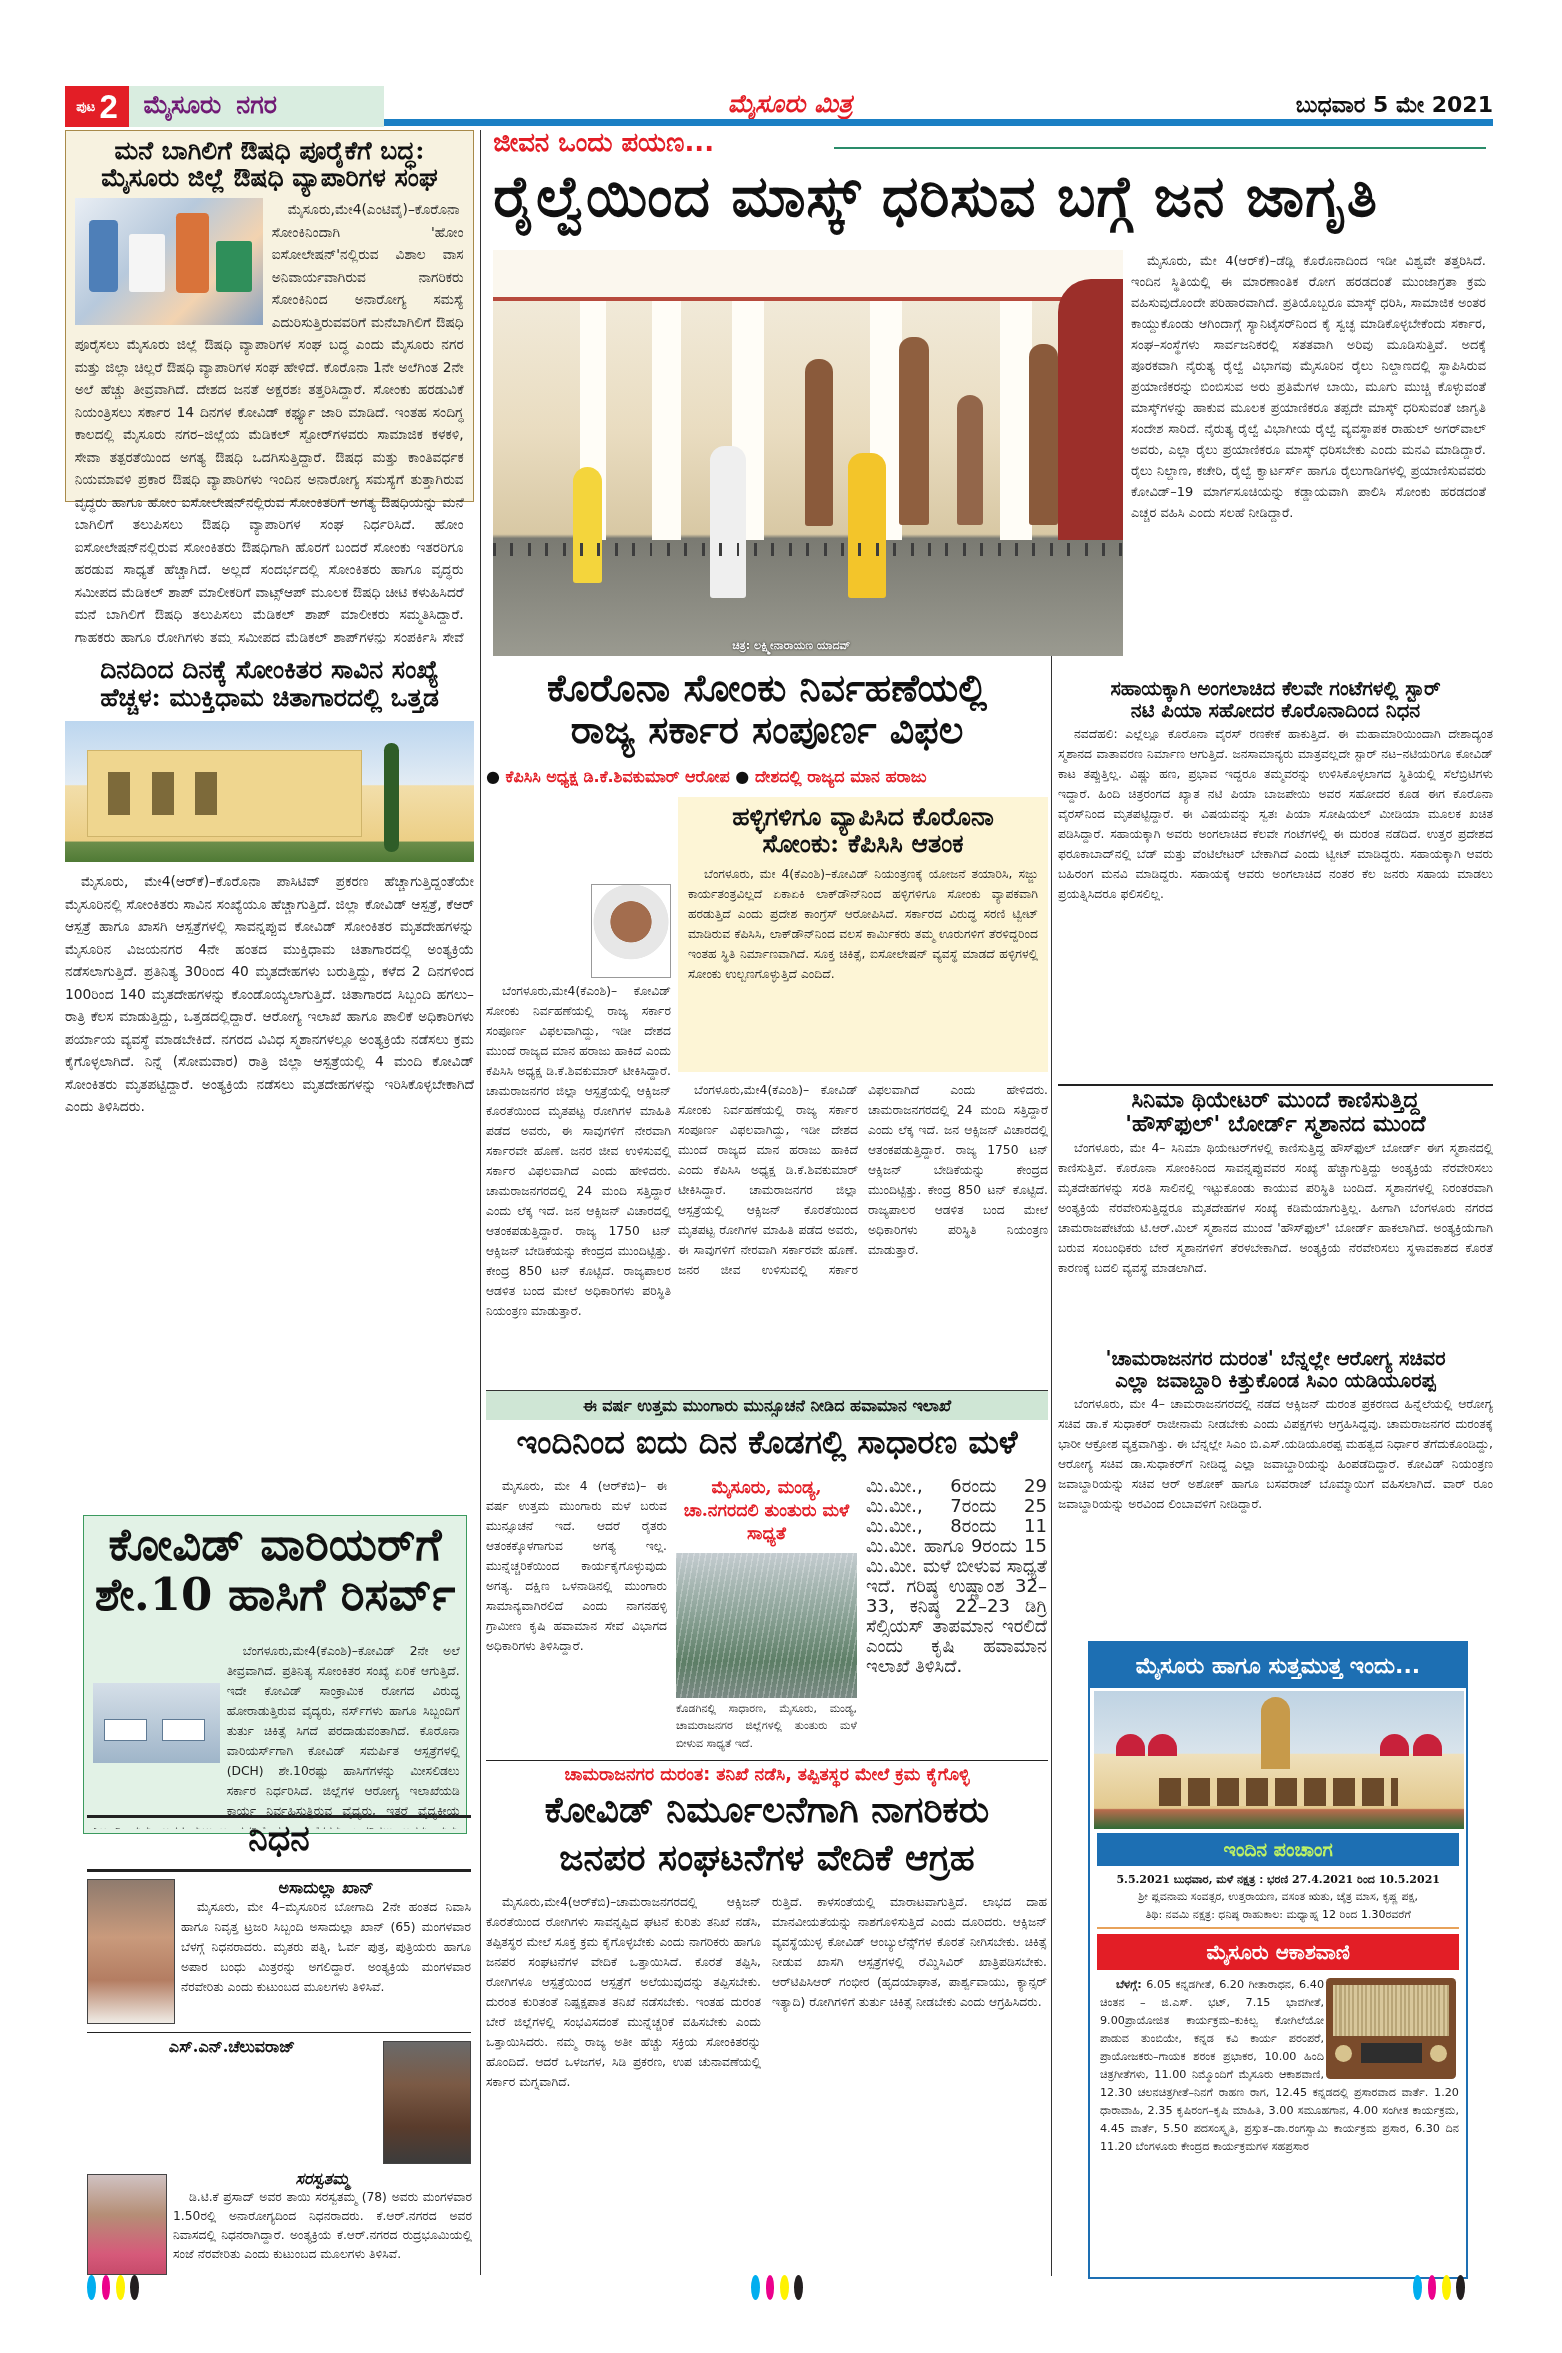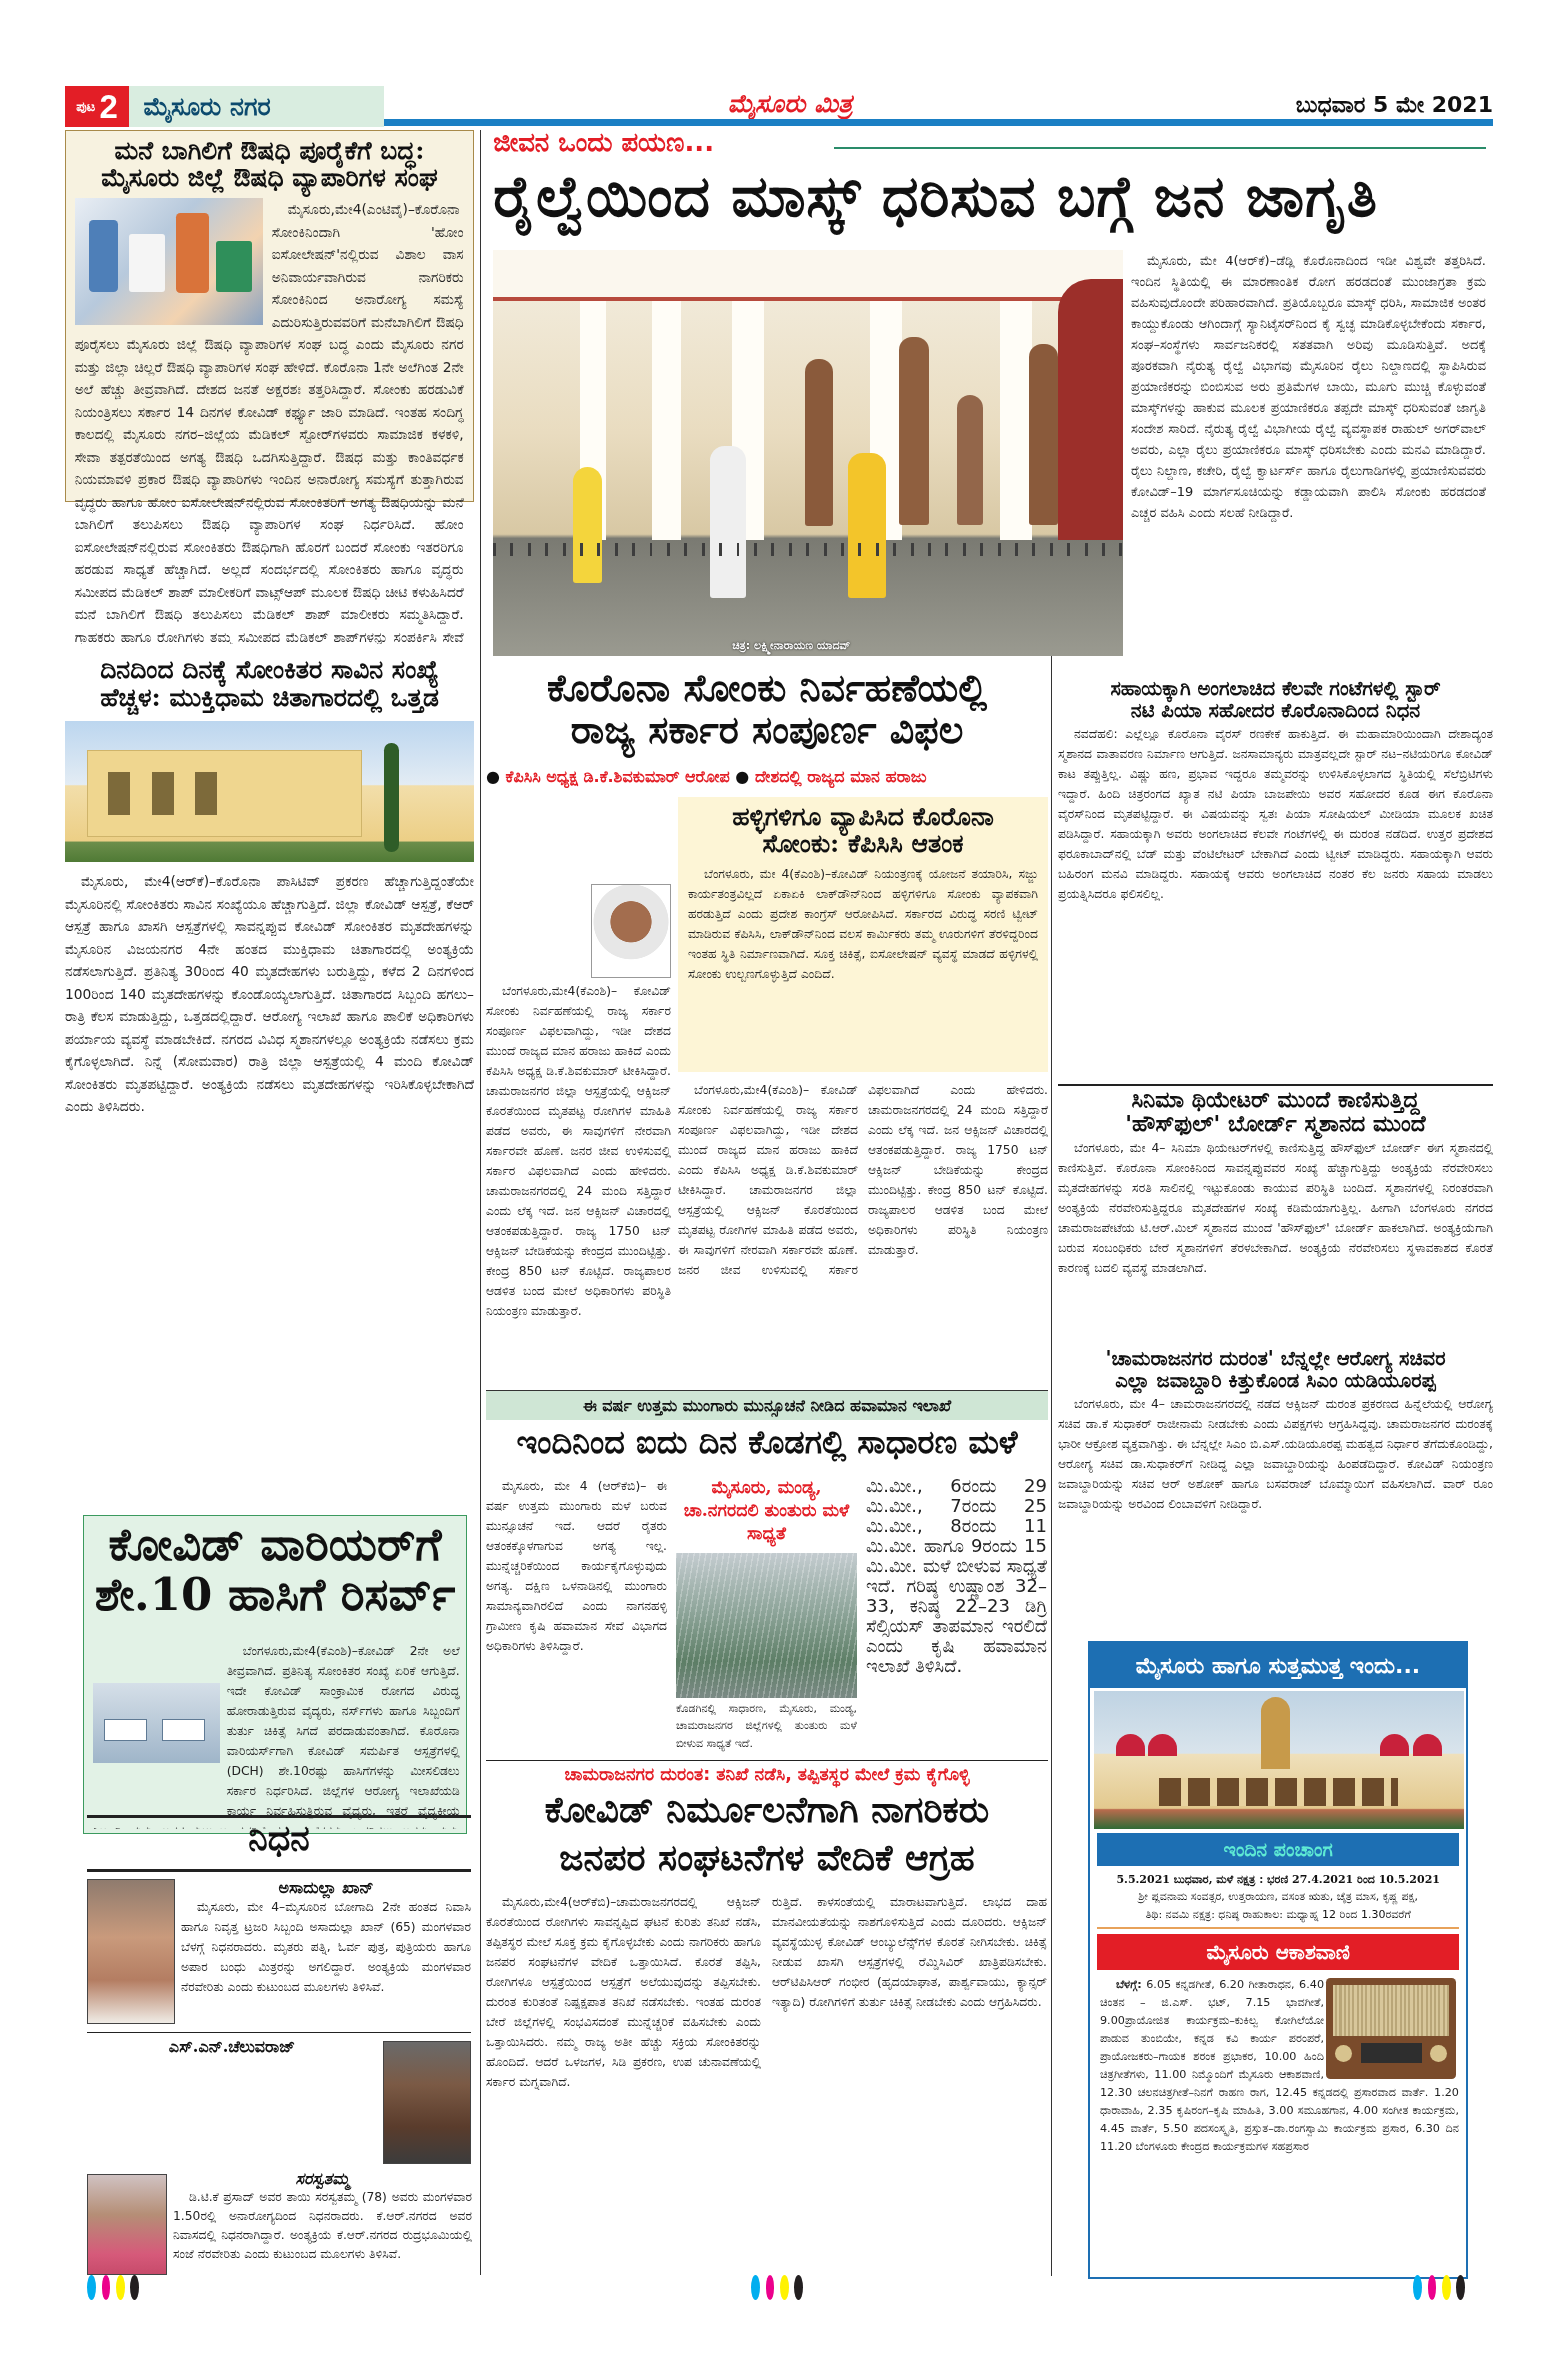--- a/index.html
+++ b/index.html
@@ -16,21 +16,21 @@
 </style>
 </head>
 <body>
 
 <div class="abs" style="left:65px; top:86px; width:1428px; height:41px;">
   <div class="abs" style="left:0; top:0; width:64px; height:41px; background:#e31e26; color:#fff; display:flex; align-items:center; justify-content:center; gap:4.3px;">
     <span style="font-size:13px; font-weight:bold;">ಪುಟ</span>
     <span style="font-size:33px; font-weight:bold; font-family:'Liberation Sans', sans-serif;">2</span>
   </div>
   <div class="abs" style="left:64px; top:0; width:255px; height:41px; background:#d9ede0; display:flex; align-items:center; padding-left:14.5px;">
-    <span style="font-size:25px; font-weight:bold; color:#0c4a6e;">ಮೈಸೂರು ನಗರ</span>
+    <span style="font-size:25px; font-weight:bold; color:#701a75;font-family:Liberation Mono, monospace;">ಮೈಸೂರು ನಗರ</span>
   </div>
   <div class="abs" style="left:580px; top:2.9px; width:290px; text-align:center; font-size:25px; font-weight:bold; color:#e31e26; font-style:italic;">ಮೈಸೂರು ಮಿತ್ರ</div>
   <div class="abs" style="right:0; top:5.8px; font-size:22px; font-weight:bold; color:#111;">ಬುಧವಾರ 5 ಮೇ 2021</div>
   <div class="abs" style="left:319px; top:33px; width:1109px; height:7.2px; background:#1a7fc4;"></div>
 </div>
 
 <div class="abs" style="left:65px; top:130px; width:409px; height:372px; background:#f7f2e0; border:1.4px solid #a88a4a; padding:5.8px 8.7px;">
   <div class="head-serif" style="font-size:25px;">ಮನೆ ಬಾಗಿಲಿಗೆ ಔಷಧಿ ಪೂರೈಕೆಗೆ ಬದ್ಧ:</div>
   <div class="head-serif" style="font-size:25px; margin-bottom:4.3px;">ಮೈಸೂರು ಜಿಲ್ಲೆ ಔಷಧಿ ವ್ಯಾಪಾರಿಗಳ ಸಂಘ</div>
   <div class="photo" style="left:8.7px; top:67px; width:188px; height:127px; background:linear-gradient(135deg,#e9eef4 0%,#b7c9dc 40%,#f3d3b0 70%,#8aa3c1 100%);">
@@ -199,21 +199,21 @@
   </div>
   <div class="photo" style="left:3.6px; top:48px; width:370px; height:138px; background:linear-gradient(180deg,#bfd3e3 0%,#d9e4ec 45%,#efe0bb 46%,#e3c98e 85%,#b96b4d 86%,#2f6b36 100%);">
     <div style="position:absolute; left:167px; top:5.8px; width:29px; height:72px; background:#c79a4a; border-radius:14.5px 14.5px 0 0;"></div>
     <div style="position:absolute; left:22px; top:43px; width:29px; height:22px; background:#c8213b; border-radius:14.5px 14.5px 0 0;"></div>
     <div style="position:absolute; left:54px; top:43px; width:29px; height:22px; background:#c8213b; border-radius:14.5px 14.5px 0 0;"></div>
     <div style="position:absolute; left:286px; top:43px; width:29px; height:22px; background:#c8213b; border-radius:14.5px 14.5px 0 0;"></div>
     <div style="position:absolute; left:319px; top:43px; width:29px; height:22px; background:#c8213b; border-radius:14.5px 14.5px 0 0;"></div>
     <div style="position:absolute; left:65px; top:87px; width:239px; height:27.5px; background:repeating-linear-gradient(90deg,#6b4a2a 0 22px,#e8d3a0 22px 29px);"></div>
   </div>
   <div class="abs" style="left:7.2px; top:190px; width:362px; height:33px; background:#1d6fb3; display:flex; align-items:center; justify-content:center;">
-    <span style="font-size:19px; font-weight:bold; color:#5eead4;">ಇಂದಿನ ಪಂಚಾಂಗ</span>
+    <span style="font-size:19px; font-weight:bold; color:#bef264;">ಇಂದಿನ ಪಂಚಾಂಗ</span>
   </div>
   <div class="abs" style="left:7.2px; top:228px; width:362px; font-size:11px; line-height:17.4px; text-align:center; color:#111;">
     <div style="font-weight:bold; font-family:'DejaVu Serif', serif;">5.5.2021 ಬುಧವಾರ, ಮಳೆ ನಕ್ಷತ್ರ : ಭರಣಿ 27.4.2021 ರಿಂದ 10.5.2021</div>
     <div>ಶ್ರೀ ಪ್ಲವನಾಮ ಸಂವತ್ಸರ, ಉತ್ತರಾಯಣ, ವಸಂತ ಋತು, ಚೈತ್ರ ಮಾಸ, ಕೃಷ್ಣ ಪಕ್ಷ,</div>
     <div>ತಿಥಿ: ನವಮಿ ನಕ್ಷತ್ರ: ಧನಿಷ್ಠ ರಾಹುಕಾಲ: ಮಧ್ಯಾಹ್ನ 12 ರಿಂದ 1.30ರವರೆಗೆ</div>
   </div>
   <div class="abs" style="left:7.2px; top:284px; width:362px; height:2.2px; background:#e8a25a;"></div>
   <div class="abs" style="left:7.2px; top:291px; width:362px; height:36px; background:#e31e26; display:flex; align-items:center; justify-content:center;">
     <span style="font-size:20px; font-weight:bold; color:#fff;">ಮೈಸೂರು ಆಕಾಶವಾಣಿ</span>
   </div>

